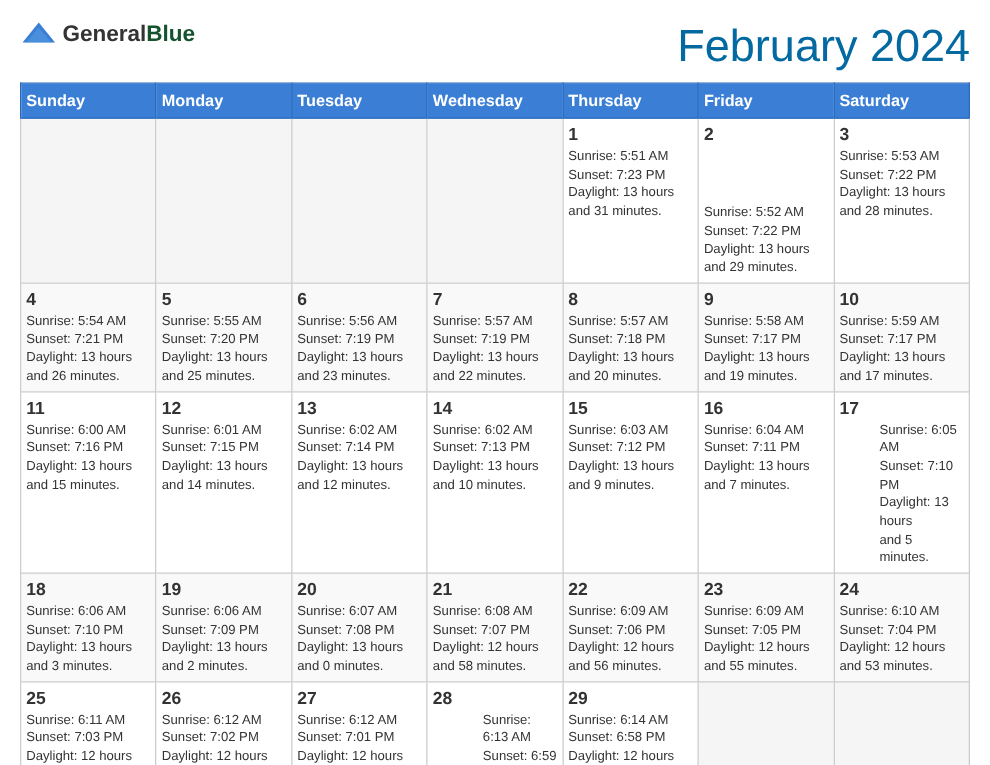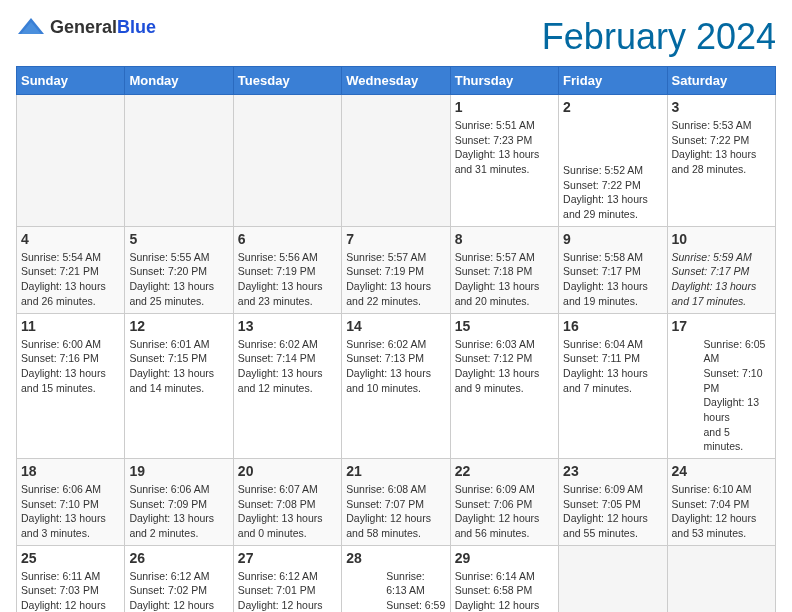--- a/index.html
+++ b/index.html
@@ -23,21 +23,21 @@
     }
     .logo-text-general {
       font-size: 18px;
       font-weight: bold;
       color: #333;
       margin-top: 12px;
     }
     .logo-text-blue {
       font-size: 18px;
       font-weight: bold;
-      color: #1d4ed8;
+      color: #14532d;
     }
     .logo-icon {
       width: 30px;
       height: 22px;
     }
     .title-area {
       text-align: right;
     }
     .main-title {
       font-size: 36px;
@@ -184,21 +184,21 @@
         </td>
         <td>
           <div class="day-number">9</div>
           <div class="day-info" style="white-space: pre-line;">Sunrise: 5:58 AM
 Sunset: 7:17 PM
 Daylight: 13 hours
 and 19 minutes.</div>
         </td>
         <td>
           <div class="day-number">10</div>
-          <div class="day-info" style="white-space: pre-line; font-style: italic;">Sunrise: 5:59 AM
+          <div class="day-info" style="white-space: pre-line;">Sunrise: 5:59 AM
 Sunset: 7:17 PM
 Daylight: 13 hours
 and 17 minutes.</div>
         </td>
       </tr>
       <tr>
         <td>
           <div class="day-number">11</div>
           <div class="day-info" style="white-space: pre-line;">Sunrise: 6:00 AM
 Sunset: 7:16 PM

